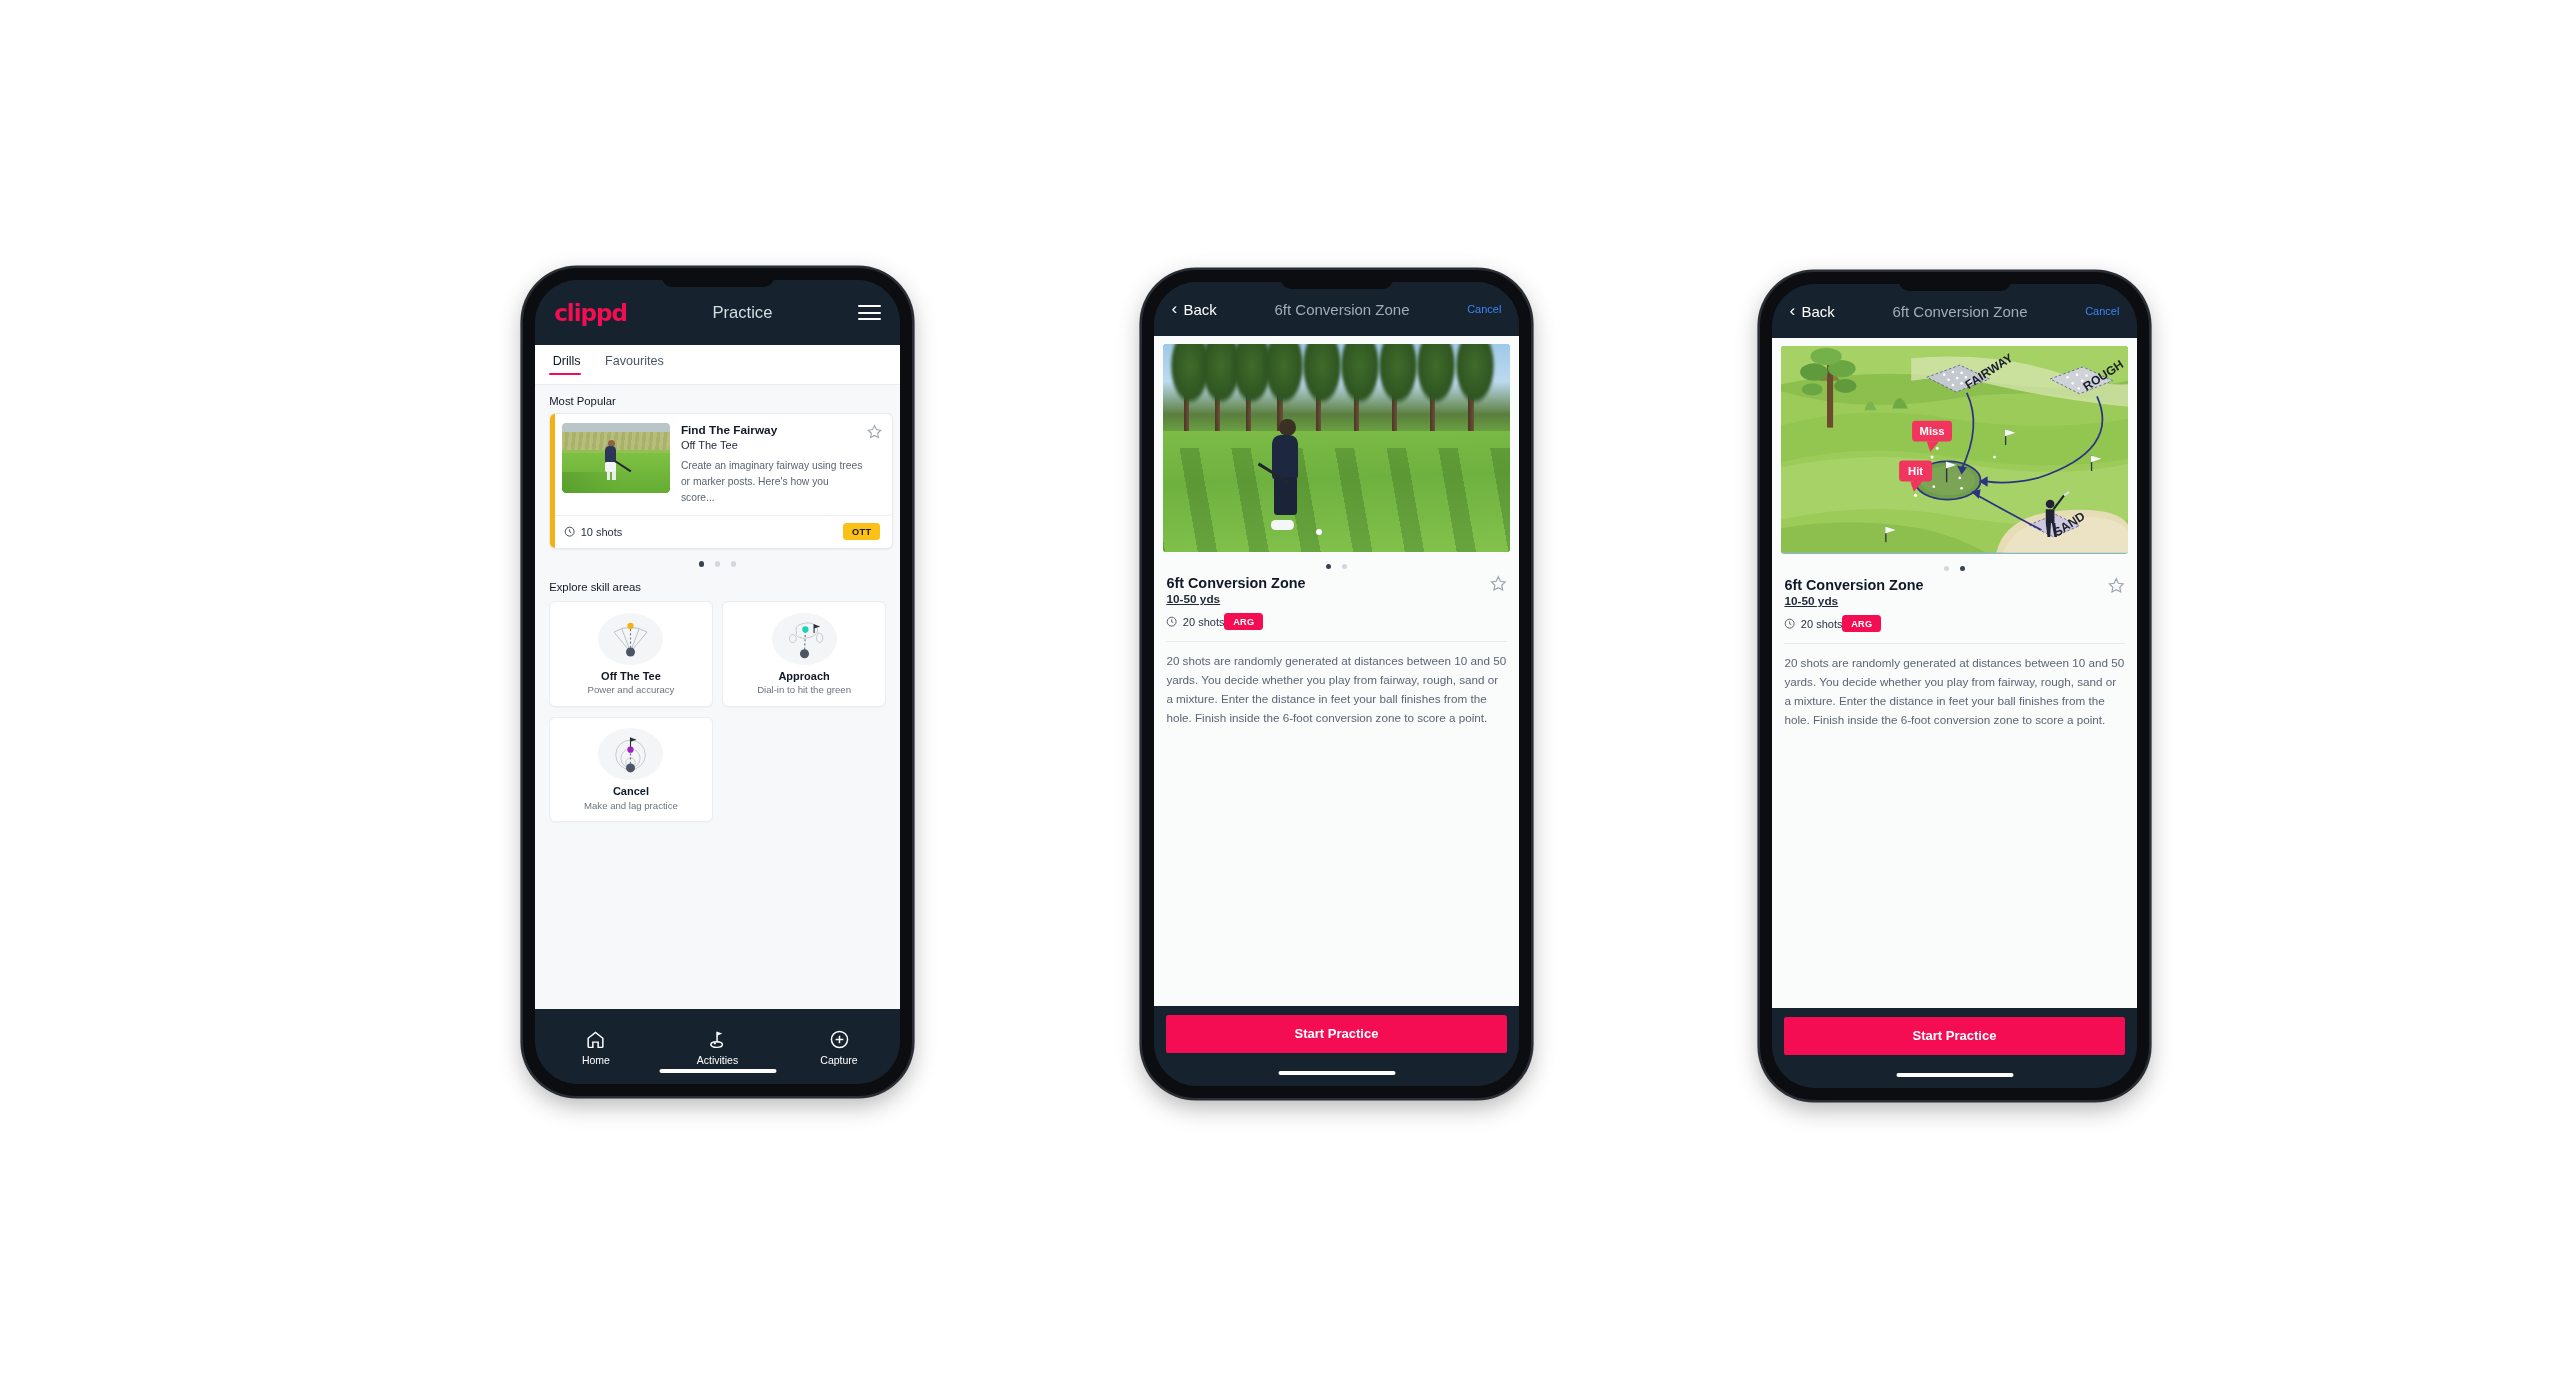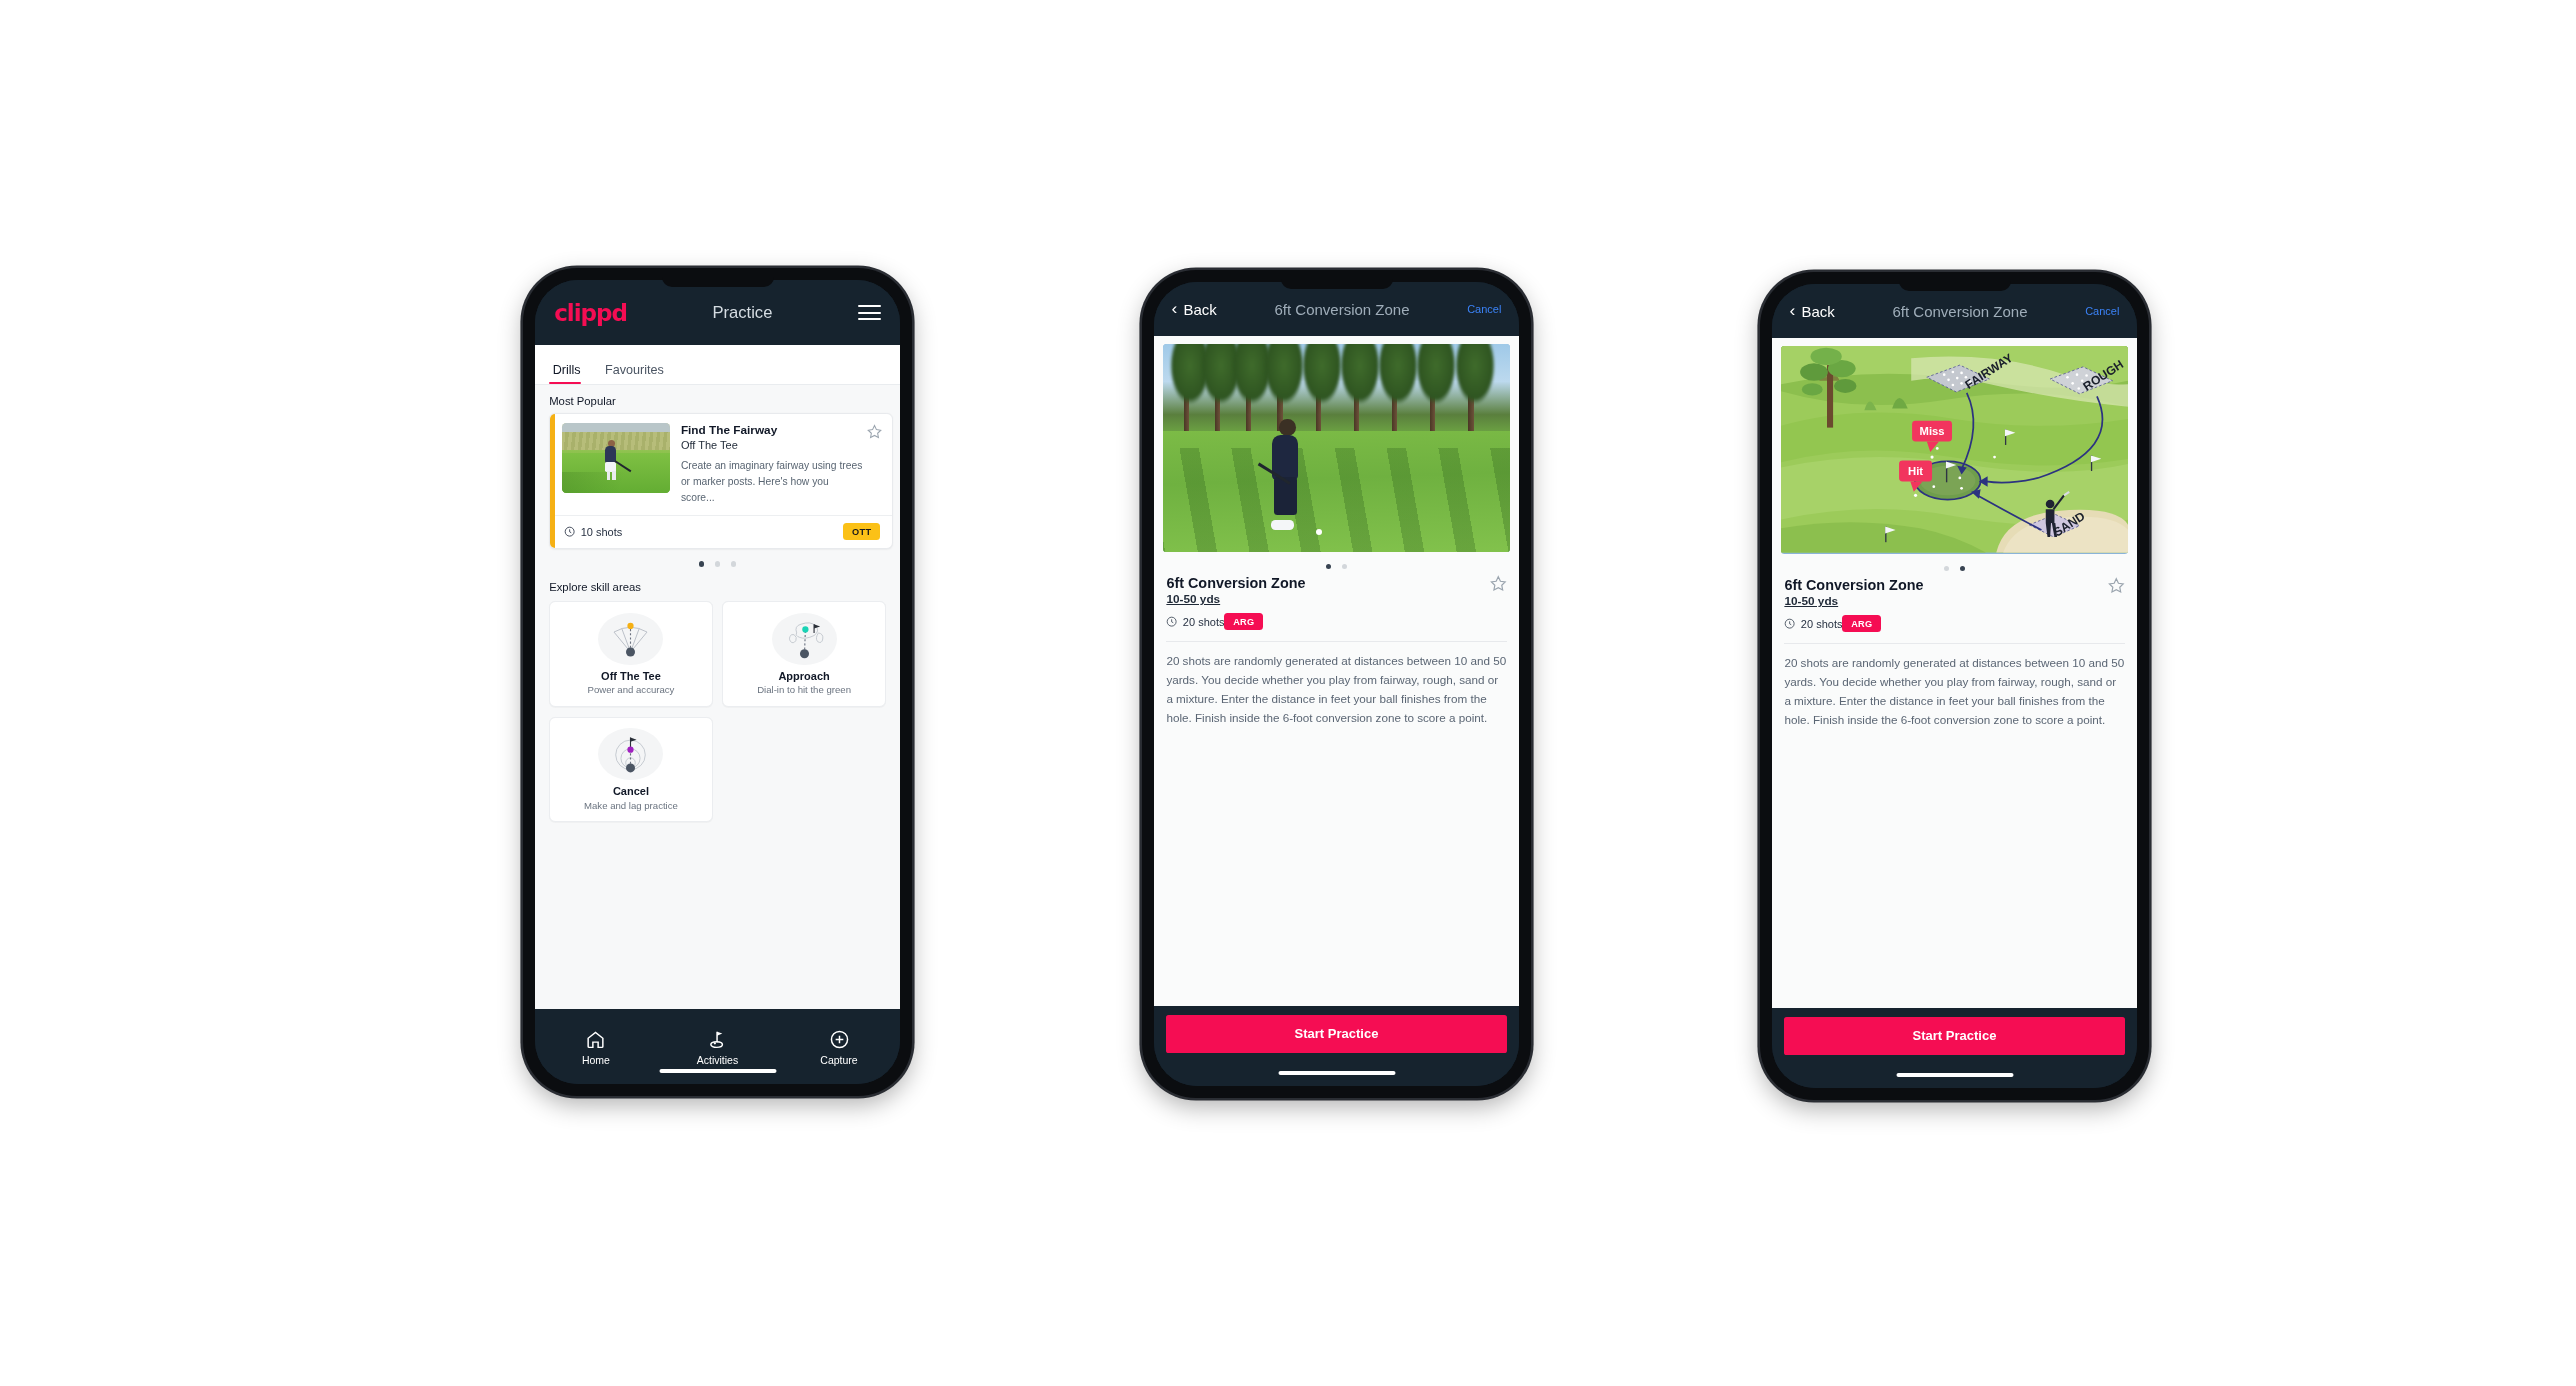--- a/index.html
+++ b/index.html
@@ -58,21 +58,21 @@
     padding: 0 17.4px;
   }
   .nav-back { display: flex; align-items: center; gap: 6.1px; font-size: 15px; font-weight: 500; color:#fff; }
   .nav-back .chev { font-size: 17.4px; line-height: 1; font-weight: 400; }
   .nav-title { font-size: 15px; color: #9fadb9; font-weight: 400; }
   .nav-cancel { font-size: 11px; color: #3b82f6; font-weight: 500; }
 
   
   .tabsbar {
     background: #ffffff; flex: 0 0 40px;
-    display: flex; align-items: flex-end;
+    display: flex; align-items: center;
     padding-left: 14px; border-bottom: 0.9px solid #e9ecef;
   }
   .tab {
     font-size: 12.6px; color: #4b5563; padding: 0 12.2px 7px 3.5px;
     position: relative; font-weight: 500;
   }
   .tab.active { color: #111827; }
   .tab.active::after {
     content:""; position: absolute; left: 0; right: 12.2px; bottom: 0;
     height: 2.6px; background: #f50d53; border-radius: 1.7px;

